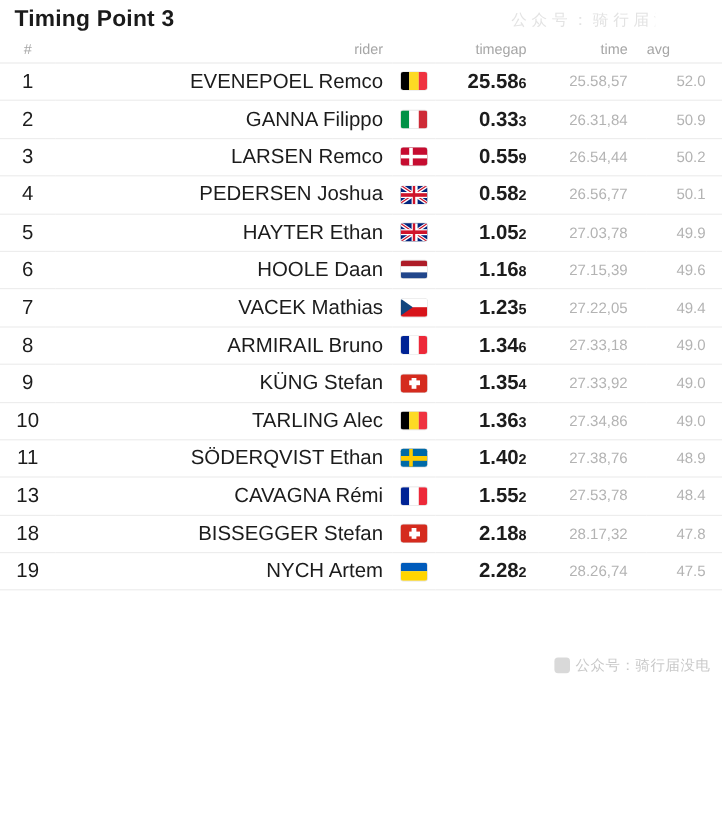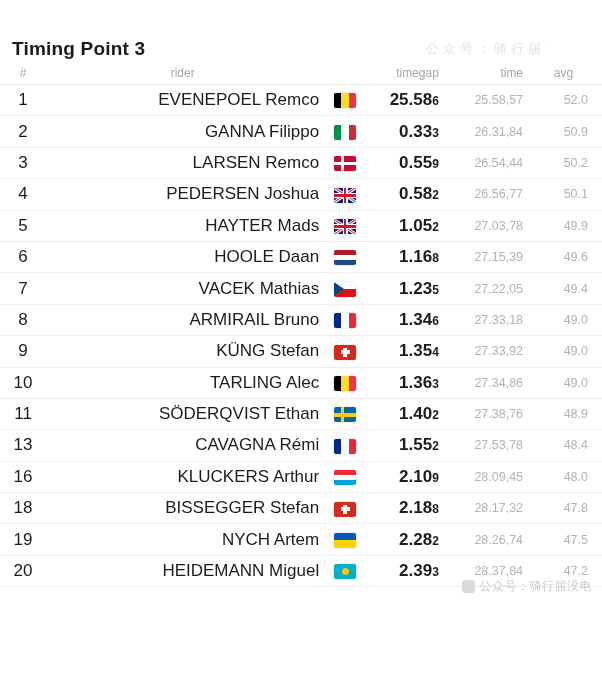--- a/index.html
+++ b/index.html
@@ -14,21 +14,20 @@
     color: #111;
     overflow: hidden;
     position: relative;
   }
   .page {
     width: 602px;
     height: 568px;
     position: relative;
     box-sizing: border-box;
     padding: 0;
-    margin-top: 32px;
   }
   .title {
     font-size: 19px;
     font-weight: bold;
     color: #1a1a1a;
     padding: 6px 0 4px 12px;
     letter-spacing: 0.2px;
   }
   table.results {
     width: 602px;
@@ -44,25 +43,25 @@
 
   thead th {
     font-size: 12px;
     font-weight: normal;
     color: #a6a6a6;
     padding: 2px 0 4px 0;
     border-bottom: 1px solid #ebebeb;
     text-align: right;
   }
   th.h-rank { text-align: center; }
-  th.h-rider { text-align: center; padding-right: 8px; }
+  th.h-rider { text-align: right; padding-right: 8px; }
   th.h-flag { text-align: center; }
   th.h-gap { text-align: right; padding-right: 10px; }
   th.h-time { text-align: right; padding-right: 16px; }
-  th.h-avg { text-align: center; padding-right: 14px; }
+  th.h-avg { text-align: left; padding-right: 14px; }
 
   tbody tr {
     height: 31.4px;
     border-bottom: 1px solid #ededed;
   }
   td {
     vertical-align: middle;
     padding: 0;
   }
   td.rank {
@@ -310,21 +309,21 @@
         <tr>
           <td class="rank">4</td>
           <td class="rider">PEDERSEN Joshua</td>
           <td class="flag"><span><span class="flagbox flag-gb"><span class="d1"></span><span class="d2"></span><span class="d1r"></span><span class="d2r"></span><span class="cv"></span><span class="ch"></span><span class="cv2"></span><span class="ch2"></span></span></span></td>
           <td class="gap"><span>0.58</span><span class="dec">2</span></td>
           <td class="time">26.56,77</td>
           <td class="avg">50.1</td>
         </tr>
         <tr>
           <td class="rank">5</td>
-          <td class="rider">HAYTER Mads</td>
+          <td class="rider">HAYTER Ethan</td>
           <td class="flag"><span><span class="flagbox flag-gb"><span class="d1"></span><span class="d2"></span><span class="d1r"></span><span class="d2r"></span><span class="cv"></span><span class="ch"></span><span class="cv2"></span><span class="ch2"></span></span></span></td>
           <td class="gap"><span>1.05</span><span class="dec">2</span></td>
           <td class="time">27.03,78</td>
           <td class="avg">49.9</td>
         </tr>
         <tr>
           <td class="rank">6</td>
           <td class="rider">HOOLE Daan</td>
           <td class="flag"><span><span class="flagbox flag-nl"><span class="h3">
                   <i class="a"></i>
@@ -389,58 +388,38 @@
           <td class="flag"><span><span class="flagbox flag-fr"><span class="v3">
                   <i class="a"></i>
                   <i class="b"></i>
                   <i class="c"></i>
                 </span></span></span></td>
           <td class="gap"><span>1.55</span><span class="dec">2</span></td>
           <td class="time">27.53,78</td>
           <td class="avg">48.4</td>
         </tr>
         <tr>
-          <td class="rank">16</td>
-          <td class="rider">KLUCKERS Arthur</td>
-          <td class="flag"><span><span class="flagbox flag-lu"><span class="h3">
-                  <i class="a"></i>
-                  <i class="b"></i>
-                  <i class="c"></i>
-                </span></span></span></td>
-          <td class="gap"><span>2.10</span><span class="dec">9</span></td>
-          <td class="time">28.09,45</td>
-          <td class="avg">48.0</td>
-        </tr>
-        <tr>
           <td class="rank">18</td>
           <td class="rider">BISSEGGER Stefan</td>
           <td class="flag"><span><span class="flagbox flag-ch"></span></span></td>
           <td class="gap"><span>2.18</span><span class="dec">8</span></td>
           <td class="time">28.17,32</td>
           <td class="avg">47.8</td>
         </tr>
         <tr>
           <td class="rank">19</td>
           <td class="rider">NYCH Artem</td>
           <td class="flag"><span><span class="flagbox flag-ua"><span class="h3">
                   <i class="t"></i>
                   <i class="b"></i>
                 </span></span></span></td>
           <td class="gap"><span>2.28</span><span class="dec">2</span></td>
           <td class="time">28.26,74</td>
           <td class="avg">47.5</td>
         </tr>
-        <tr>
-          <td class="rank">20</td>
-          <td class="rider">HEIDEMANN Miguel</td>
-          <td class="flag"><span><span class="flagbox flag-kz"></span></span></td>
-          <td class="gap"><span>2.39</span><span class="dec">3</span></td>
-          <td class="time">28.37,84</td>
-          <td class="avg">47.2</td>
-        </tr>
       </tbody>
   </table>
 
   <div class="watermark">
     <span class="wm-dot"></span>
     <span>公众号：骑行届没电</span>
   </div>
 
 </div>
 

